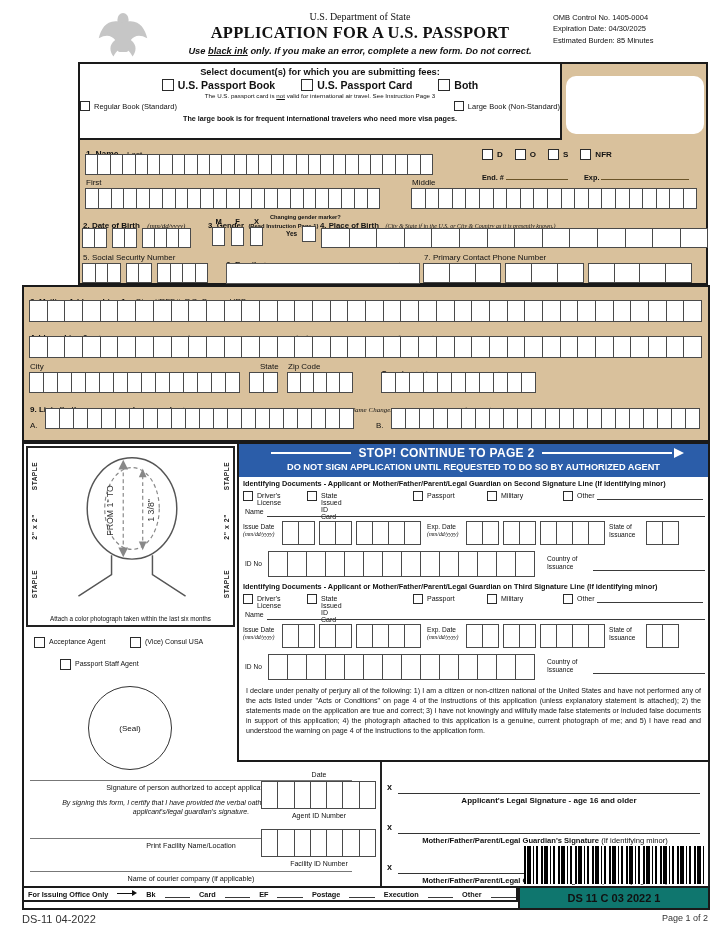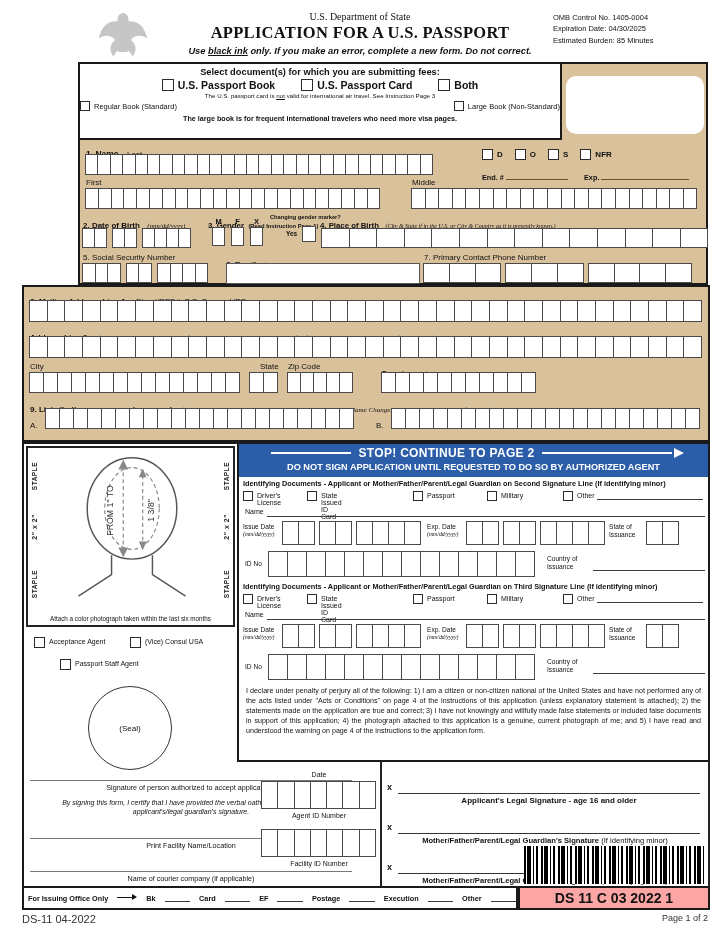--- a/index.html
+++ b/index.html
@@ -765,36 +765,36 @@
       <div class="abs" style="left:306px;top:76px;font-size:6.6px;line-height:1.2">
         <div>Country of</div>
         <div>Issuance</div>
       </div>
       <span class="blank abs" style="left:352px;top:84px;width:112px"></span>
     </div>
 
     <div class="abs" style="left:7px;right:7px;top:242px;font-size:7.1px;line-height:1.42;text-align:justify">I declare under penalty of perjury all of the following: 1) I am a citizen or non-citizen national of the United States and have not performed any of the acts listed under "Acts or Conditions" on page 4 of the instructions of this application (unless explanatory statement is attached); 2) the statements made on the application are true and correct; 3) I have not knowingly and willfully made false statements or included false documents in support of this application; 4) the photograph attached to this application is a genuine, current photograph of me; and 5) I have read and understood the warning on page 4 of the instructions to the application form.</div>
   </div>
 
-  <div class="abs" style="left:22px;top:886px;width:496px;height:24px;border:2px solid #1a1a1a;background:#fff;display:flex;align-items:center;gap:9px;padding-left:4px;font-size:7.3px;font-weight:bold;white-space:nowrap">
+  <div class="abs" style="left:22px;top:886px;width:496px;height:16px;border:2px solid #1a1a1a;background:#fff;display:flex;align-items:center;gap:9px;padding-left:4px;font-size:7.3px;font-weight:bold;white-space:nowrap">
     <span>For Issuing Office Only</span>
     <span><span class="arrowline"></span><span class="arrowhead"></span></span>
     <span>Bk</span>
       <span class="blank" style="width:28px"></span>
     <span>Card</span>
       <span class="blank" style="width:28px"></span>
     <span>EF</span>
       <span class="blank" style="width:28px"></span>
     <span>Postage</span>
       <span class="blank" style="width:28px"></span>
     <span>Execution</span>
       <span class="blank" style="width:28px"></span>
     <span>Other</span>
       <span class="blank" style="width:28px"></span>
   </div>
 
   <div class="abs barcode" style="left:524px;top:846px;width:182px;height:38px"></div>
-  <div class="abs ctr b" style="left:518px;top:886px;width:192px;height:24px;border:2px solid #1a1a1a;background:#fca5a5;font-size:14px;line-height:20px">DS 11 C 03 2022 1</div>
+  <div class="abs ctr b" style="left:518px;top:886px;width:192px;height:24px;border:2px solid #1a1a1a;background:#0f766e;font-size:11px;line-height:20px">DS 11 C 03 2022 1</div>
 
   <div class="abs" style="left:22px;top:913px;font-size:11px;color:#333">DS-11 04-2022</div>
   <div class="abs" style="right:12px;top:913px;font-size:9px;color:#333">Page 1 of 2</div>
 
 </div>
 
 </body></html>

